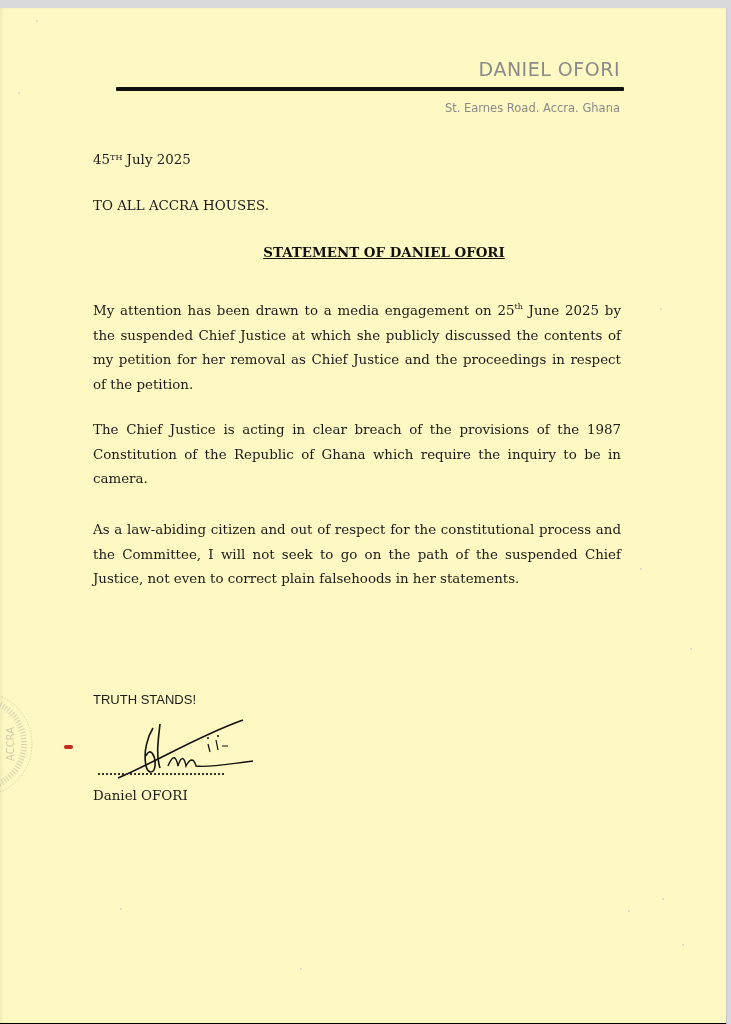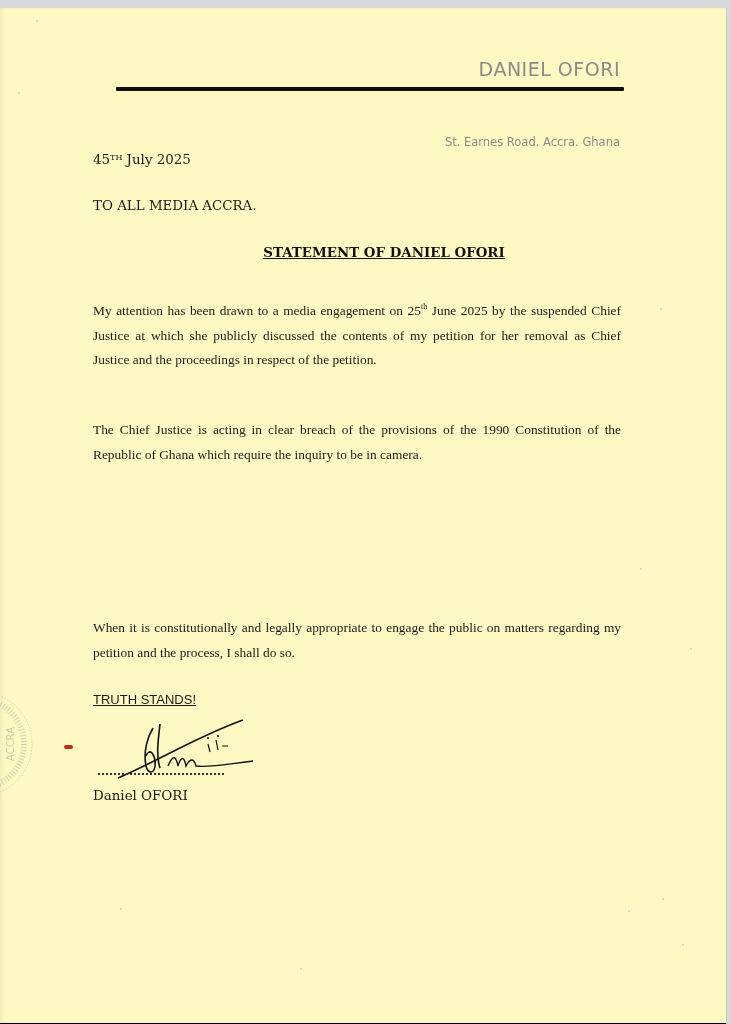--- a/index.html
+++ b/index.html
@@ -44,21 +44,20 @@
       background: #111;
       border-radius: 1px;
     }
     .letterhead-address {
       position: absolute;
       right: 106px;
       top: 93px;
       font-family: "DejaVu Sans", "Liberation Sans", sans-serif;
       font-size: 11.5px;
       color: #8a8a8a;
-      margin-top: 34px;
     }
     .text {
       position: absolute;
       left: 93px;
       color: #1a1a1a;
       font-size: 13.4px;
       line-height: 24.5px;
     }
     .date { top: 140px; }
     .date sup { font-size: 8px; vertical-align: top; position: relative; top: -2px; }
@@ -71,28 +70,27 @@
       text-align: center;
       font-weight: bold;
       text-decoration: underline;
       font-size: 13.4px;
       color: #111;
       margin-left: 26px;
     }
     .para {
       width: 528px;
       text-align: justify;
-      font-family: Liberation Serif, serif;
     }
     .para sup { font-size: 8px; position: relative; top: -1px; }
     .p1 { top: 288px; }
     .p2 { top: 410px; }
     .p3 { top: 510px; }
     .p4 { top: 608px; }
-    .closing { top: 680px; font-family: "Liberation Sans", sans-serif; font-size: 13px; text-decoration: underline; }
+    .closing { top: 680px; font-family: "Liberation Sans", sans-serif; font-size: 13px; }
     .sig-line {
       position: absolute;
       left: 98px;
       top: 765px;
       width: 126px;
       border-top: 2px dotted #333;
     }
     .signature {
       position: absolute;
       left: 98px;
@@ -130,30 +128,30 @@
 <body>
 
 <div class="page">
 
   <div class="letterhead-name">DANIEL OFORI</div>
   <div class="letterhead-rule"></div>
   <div class="letterhead-address">St. Earnes Road. Accra. Ghana</div>
 
   <div class="text date"><span>45</span><sup>TH</sup><span> July 2025</span></div>
 
-  <div class="text recipient">TO ALL MEDIA ACCRA.</div>
+  <div class="text recipient">TO ALL ACCRA HOUSES.</div>
 
   <div class="title">STATEMENT OF DANIEL OFORI</div>
 
   <div class="text para p1"><span>My attention has been drawn to a media engagement on 25</span><sup>th</sup><span> June 2025 by the suspended Chief Justice at which she publicly discussed the contents of my petition for her removal as Chief Justice and the proceedings in respect of the petition.</span></div>
 
-  <div class="text para p2">The Chief Justice is acting in clear breach of the provisions of the 1990 Constitution of the Republic of Ghana which require the inquiry to be in camera.</div>
+  <div class="text para p2">The Chief Justice is acting in clear breach of the provisions of the 1987 Constitution of the Republic of Ghana which require the inquiry to be in camera.</div>
 
+  <div class="text para p3">As a law-abiding citizen and out of respect for the constitutional process and the Committee, I will not seek to go on the path of the suspended Chief Justice, not even to correct plain falsehoods in her statements.</div>
 
-  <div class="text para p4">When it is constitutionally and legally appropriate to engage the public on matters regarding my petition and the process, I shall do so.</div>
 
   <div class="text closing">TRUTH STANDS!</div>
 
   <svg class="stamp" viewBox="0 0 70 120">
     <circle cx="10" cy="60" r="52" fill="none" stroke="#888" stroke-width="1" stroke-dasharray="1.5 1.5"></circle>
     <circle cx="10" cy="60" r="44" fill="none" stroke="#888" stroke-width="6" stroke-dasharray="1 2"></circle>
     <text x="44" y="60" font-size="10" fill="#777" transform="rotate(-90 44 60)" text-anchor="middle" font-family="DejaVu Sans, sans-serif">ACCRA</text>
   </svg>
 
   <div class="red-mark"></div>

